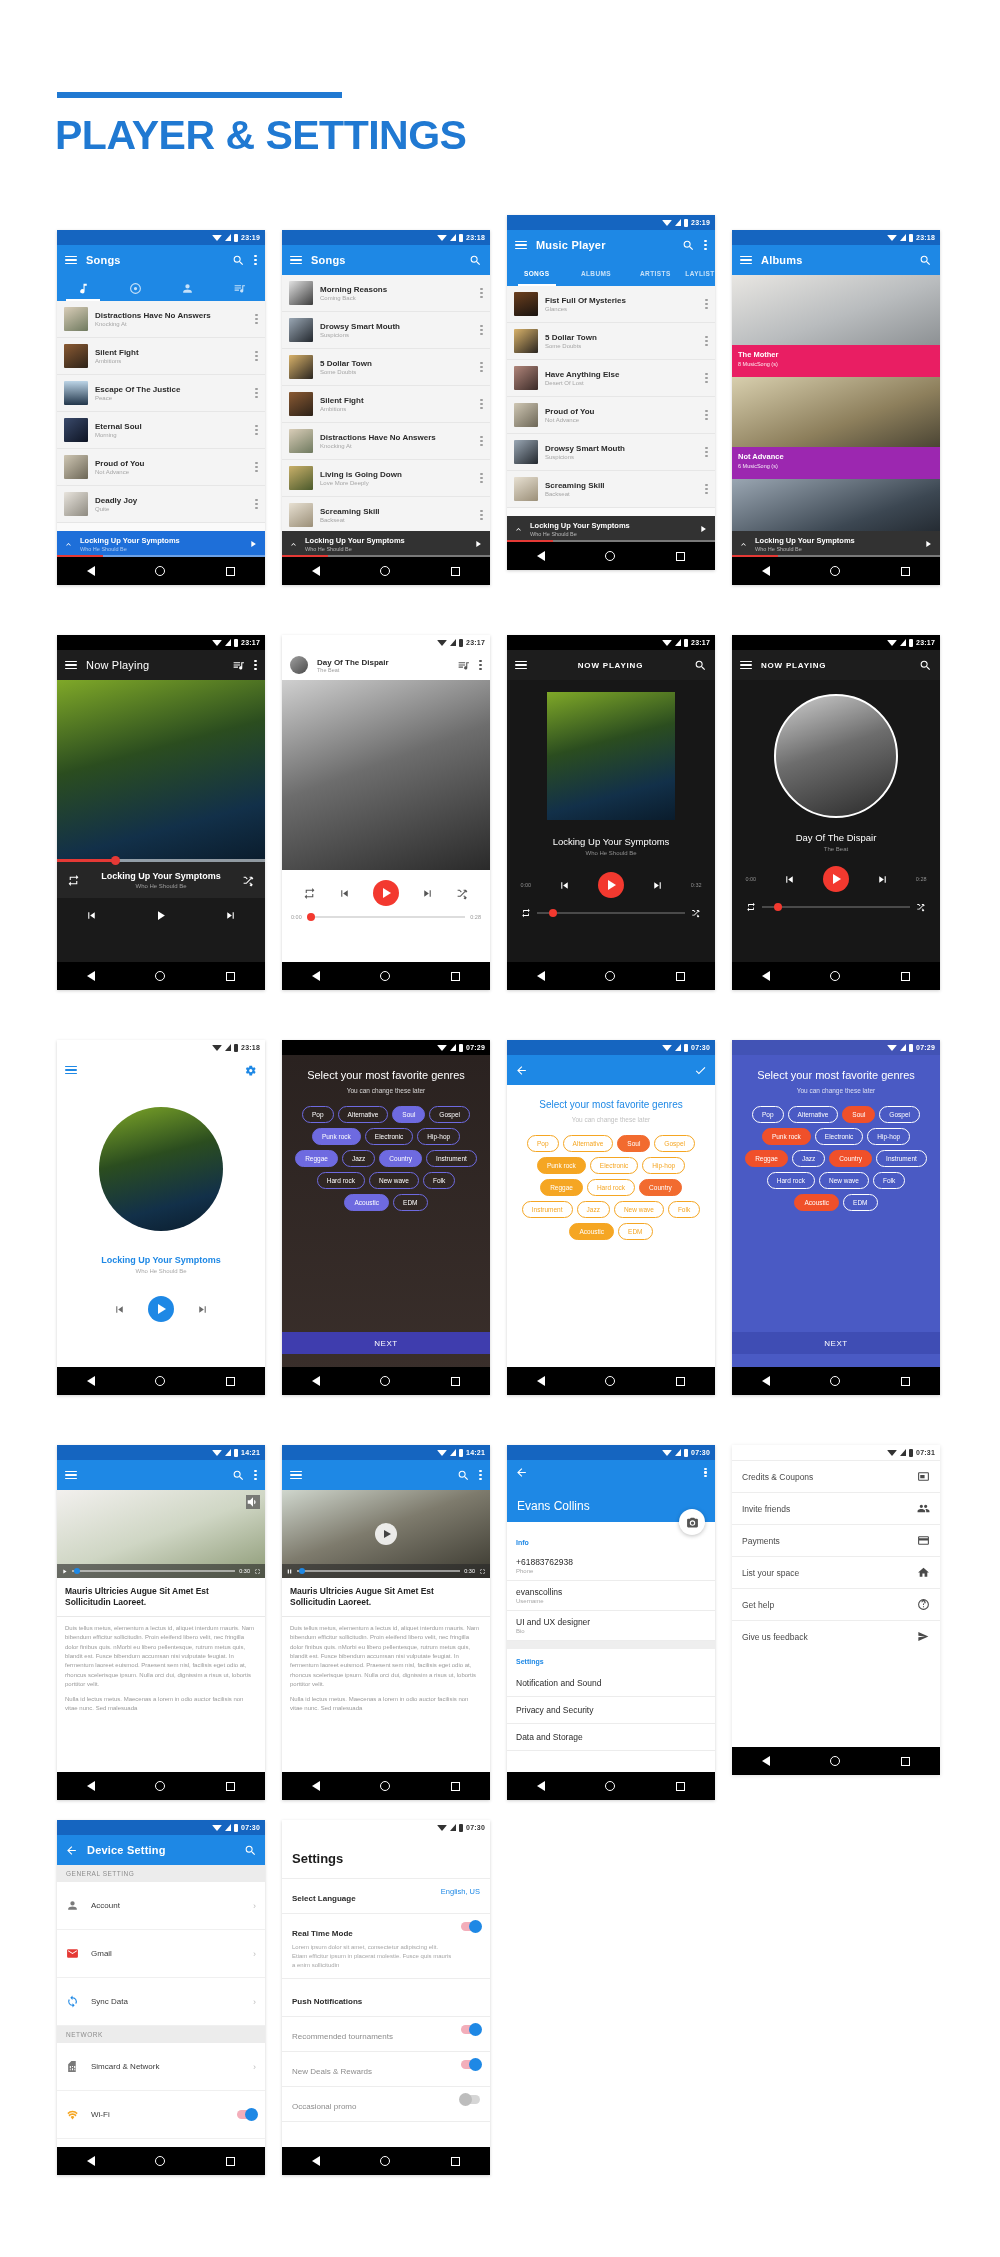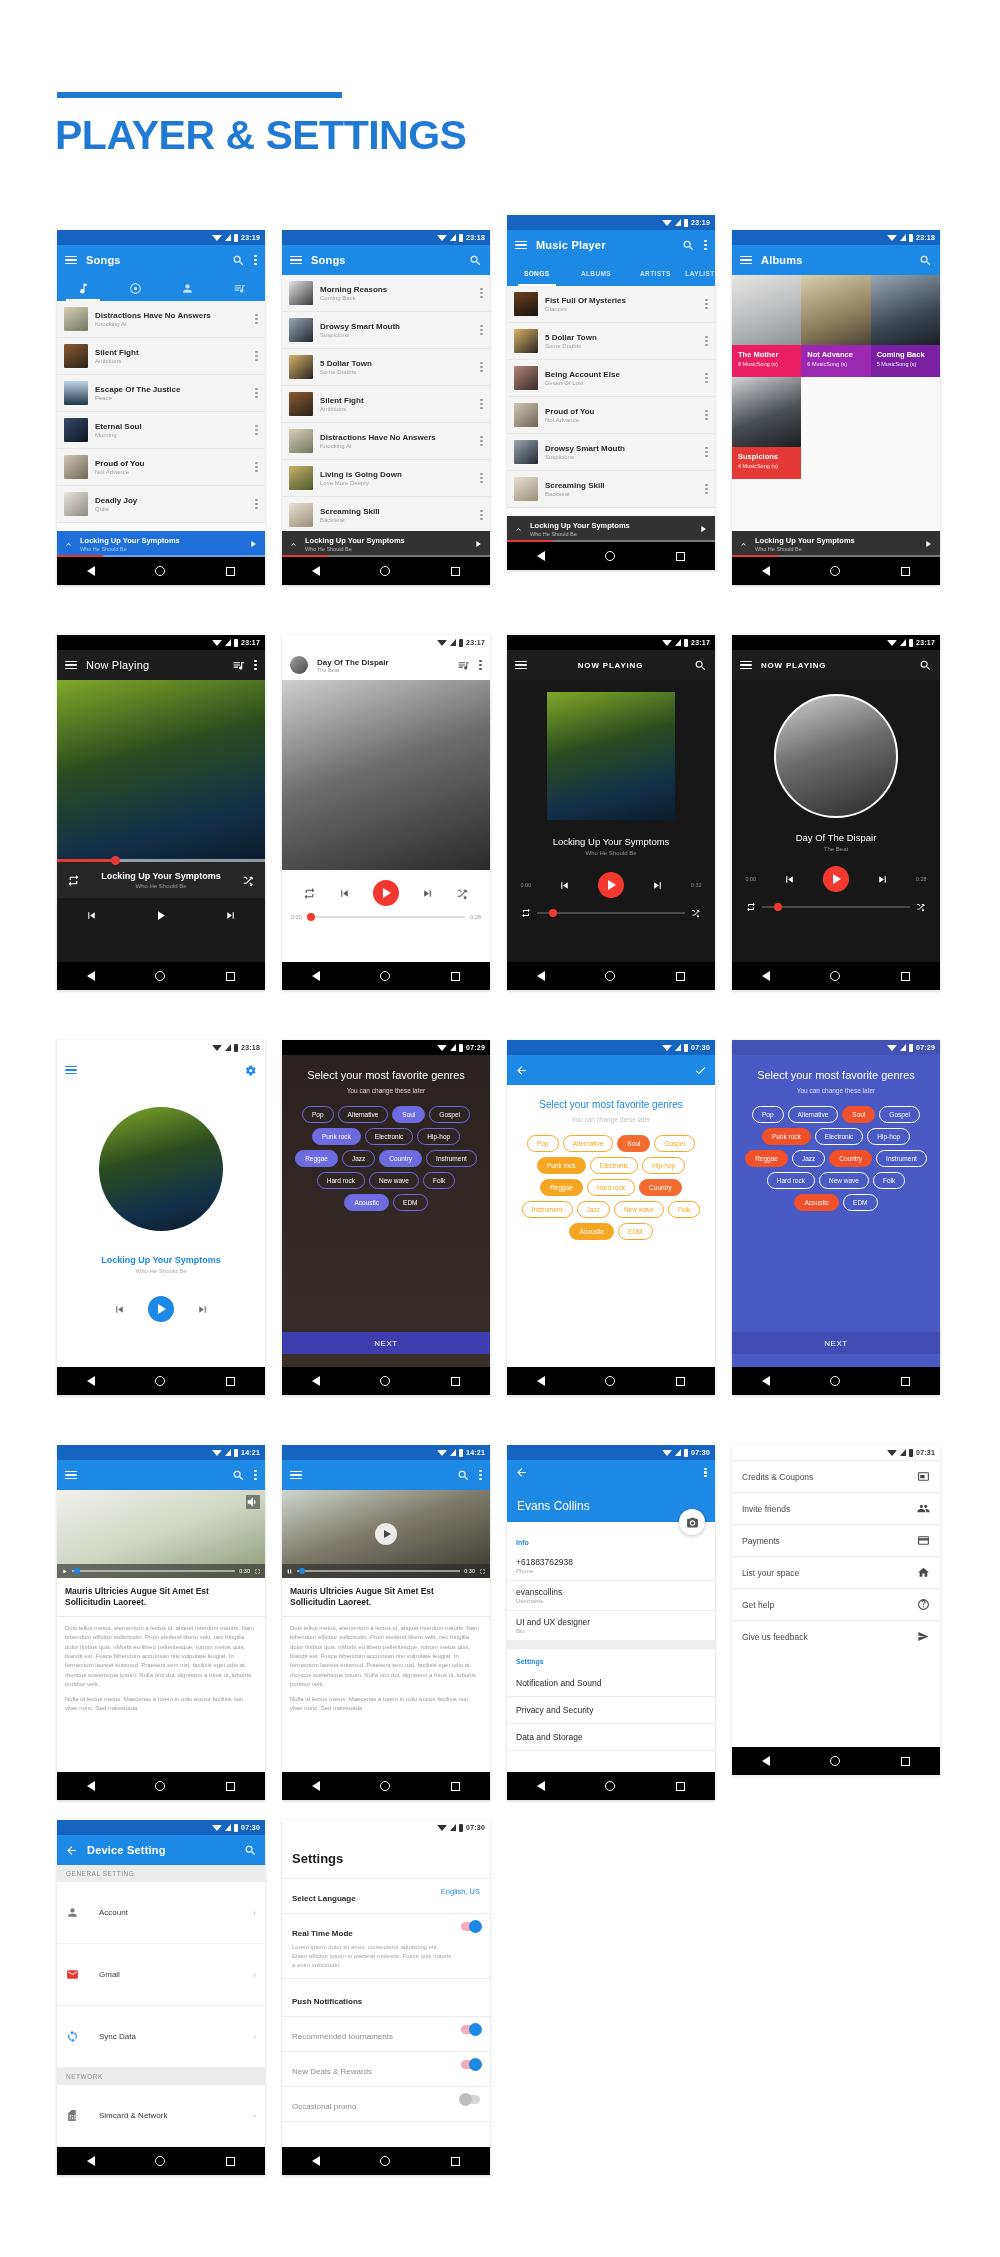--- a/index.html
+++ b/index.html
@@ -85,21 +85,21 @@
 
   .navbar {
     position: absolute; left: 0; right: 0; bottom: 0; height: 28px; background: #000;
     display: flex; align-items: center; justify-content: space-around;
   }
   .nb-back { width: 0; height: 0; border-top: 5.5px solid transparent; border-bottom: 5.5px solid transparent; border-right: 8px solid #fff; }
   .nb-home { width: 10px; height: 10px; border: 1.4px solid #fff; border-radius: 50%; }
   .nb-rec { width: 9px; height: 9px; border: 1.4px solid #fff; }
 
   
-  .albgrid { display: grid; grid-template-columns: 1fr 1fr 1fr; border-radius: 13px; }
+  .albgrid { display: grid; grid-template-columns: 1fr; border-radius: 13px; }
   .albcell { position: relative; height: 102px; overflow: hidden; }
   .albimg { height: 70px; background-size: cover; background-position: center; }
   .albcap { height: 32px; padding: 5px 6px; color: #fff; }
   .albcap .an { font-size: 7.5px; font-weight: bold; }
   .albcap .ac { font-size: 5.5px; opacity: 0.9; margin-top: 2px; }
 
   
   .np-art { width: 100%; height: 182px; background-size: cover; background-position: center; position: relative; }
   .np-seek { position: absolute; left: 0; right: 0; bottom: 0; height: 3px; background: rgba(255,255,255,0.55); }
   .np-seek .fill { height: 100%; background: #e53935; }
@@ -146,21 +146,21 @@
   
   .acct-head { display: flex; align-items: center; padding: 16px 10px 14px; gap: 8px; }
   .acct-head .nm { font-size: 11px; font-weight: bold; color: #1c1c1c; }
   .acct-head .sub { font-size: 6.5px; color: #8a8a8a; margin-top: 2px; }
   .avatar { width: 30px; height: 30px; border-radius: 50%; background-size: cover; background-position: center; flex: none; }
   .mrow { display: flex; align-items: center; padding: 9px 10px; border-top: 1px solid #ededed; color: #4a4a4a; }
   .mrow .lbl { flex: 1; font-size: 8.5px; }
 
   
   .grp-h { background: #ececec; font-size: 6.5px; color: #8d8d8d; letter-spacing: 0.5px; padding: 5px 9px; }
-  .drow { display: flex; align-items: center; gap: 20px; padding: 24px 9px; border-bottom: 1px solid #f0f0f0; background: #fff; }
+  .drow { display: flex; align-items: center; gap: 12px; padding: 17px 9px; border-bottom: 1px solid #f0f0f0; background: #fff; }
   .drow .lbl { flex: 1; font-size: 8px; color: #3a3a3a; }
   .chev { color: #bdbdbd; font-size: 9px; }
   .tgl { width: 19px; height: 9px; border-radius: 5px; background: #f3aeba; position: relative; flex: none; }
   .tgl i { position: absolute; right: -2px; top: -2px; width: 13px; height: 13px; border-radius: 50%; background: #1e88e5; display: block; }
   .tgl.off { background: #d6d6d6; }
   .tgl.off i { right: auto; left: -2px; background: #bdbdbd; }
 
   
   .set-title { font-size: 13px; font-weight: bold; color: #1c1c1c; padding: 16px 10px 12px; }
   .set-row { padding: 8px 10px; border-top: 1px solid #ededed; display: flex; align-items: flex-start; gap: 8px; }
@@ -525,21 +525,21 @@
           </div>
         <span class="kebab" style="color:#9e9e9e">
             <i></i>
             <i></i>
             <i></i>
           </span>
       </div>
       <div class="song">
         <div class="thumb" style="background:linear-gradient(140deg,#b0857a,#3b2b28)"></div>
         <div class="meta">
-            <div class="t">Being Account Else</div>
+            <div class="t">Have Anything Else</div>
             <div class="s">Desert Of Lost</div>
           </div>
         <span class="kebab" style="color:#9e9e9e">
             <i></i>
             <i></i>
             <i></i>
           </span>
       </div>
       <div class="song">
         <div class="thumb" style="background:linear-gradient(140deg,#cfc7b4,#6c6656)"></div>

